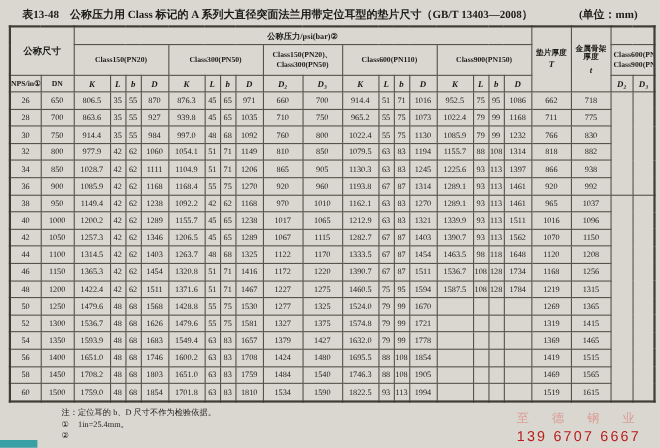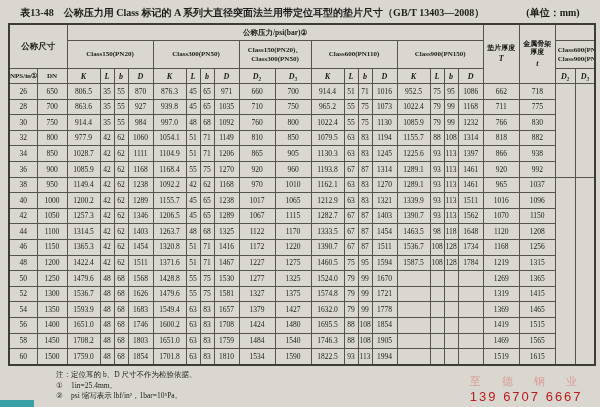--- a/index.html
+++ b/index.html
@@ -570,21 +570,20 @@
   </table>
 
   <div class="notes">
     <div>注：定位耳的 b、D 尺寸不作为检验依据。</div>
     <div class="nrow">
       <span class="mark">①</span>
       <span>1in=25.4mm。</span>
     </div>
     <div class="nrow">
       <span class="mark">②</span>
-      <span>psi 缩写表示 lbf/in²，1bar=10⁵Pa。</span>
     </div>
   </div>
 
 </div>
 
 <div class="watermark">
   <div class="wm1" id="wm1" style="color: rgb(220, 155, 151);">至 德 钢 业</div>
   <div class="wm2" id="wm2" style="color: #b91c1c;">139 6707 6667</div>
 </div>
 

